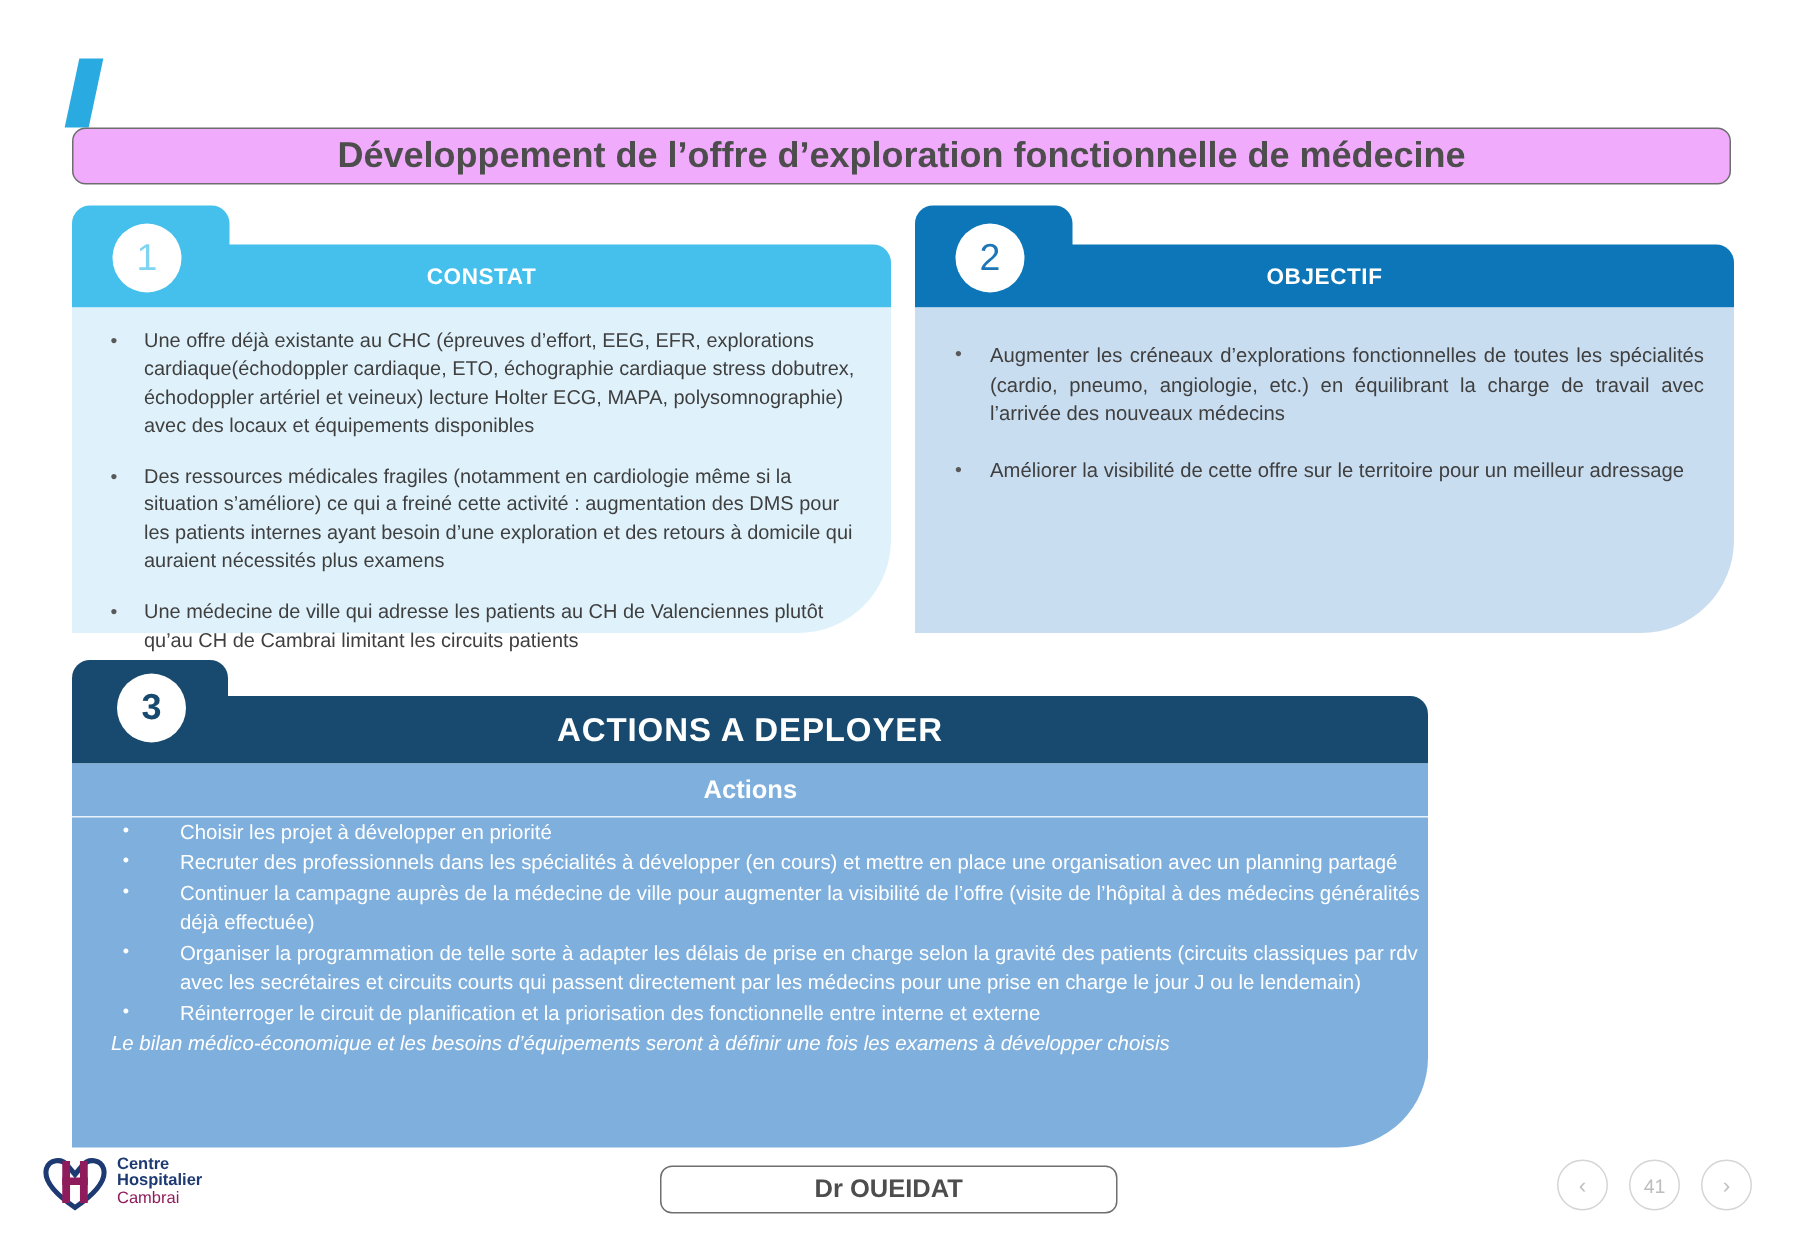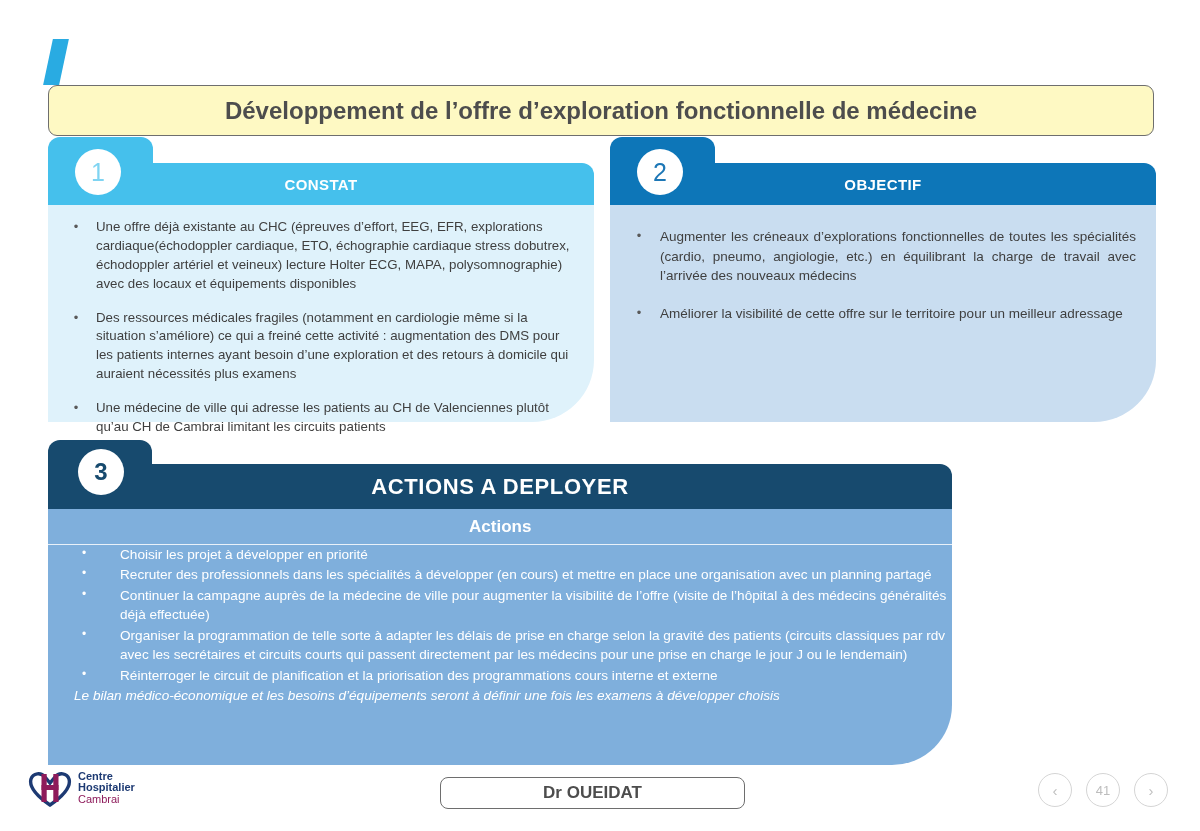--- a/index.html
+++ b/index.html
@@ -40,24 +40,24 @@
     letter-spacing: -0.2px;
     white-space: nowrap;
   }
 
   
   #subtitle-box {
     position: absolute;
     left: 48px;
     top: 85px;
     width: 1106px;
-    height: 51px;
+    height: 38px;
     border: 1.5px solid #6E6E6E;
     border-radius: 9px;
-    background: #fef9c3;
+    background: #f0abfc;
     display: flex;
     align-items: center;
     justify-content: center;
     box-sizing: border-box;
   }
   #subtitle-text {
     font-size: 24px;
     font-weight: bold;
     color: #4D4D4D;
     white-space: nowrap;
@@ -417,21 +417,21 @@
               <li class="bullet-item">
                 <span class="bullet-dot">•</span>
                 <span class="bullet-text">Continuer la campagne auprès de la médecine de ville pour augmenter la visibilité de l’offre (visite de l’hôpital à des médecins généralités déjà effectuée)</span>
               </li>
               <li class="bullet-item">
                 <span class="bullet-dot">•</span>
                 <span class="bullet-text">Organiser la programmation de telle sorte à adapter les délais de prise en charge selon la gravité des patients (circuits classiques par rdv avec les secrétaires et circuits courts qui passent directement par les médecins pour une prise en charge le jour J ou le lendemain)</span>
               </li>
               <li class="bullet-item">
                 <span class="bullet-dot">•</span>
-                <span class="bullet-text">Réinterroger le circuit de planification et la priorisation des programmations cours interne et externe</span>
+                <span class="bullet-text">Réinterroger le circuit de planification et la priorisation des fonctionnelle entre interne et externe</span>
               </li>
             </ul>
             <div id="actions-footnote">Le bilan médico-économique et les besoins d’équipements seront à définir une fois les examens à développer choisis</div>
           </td>
           <td class="col-temporalite" id="temporalite-cell">S1 2026</td>
         </tr>
       </tbody>
     </table>
   </div>
 </div>

